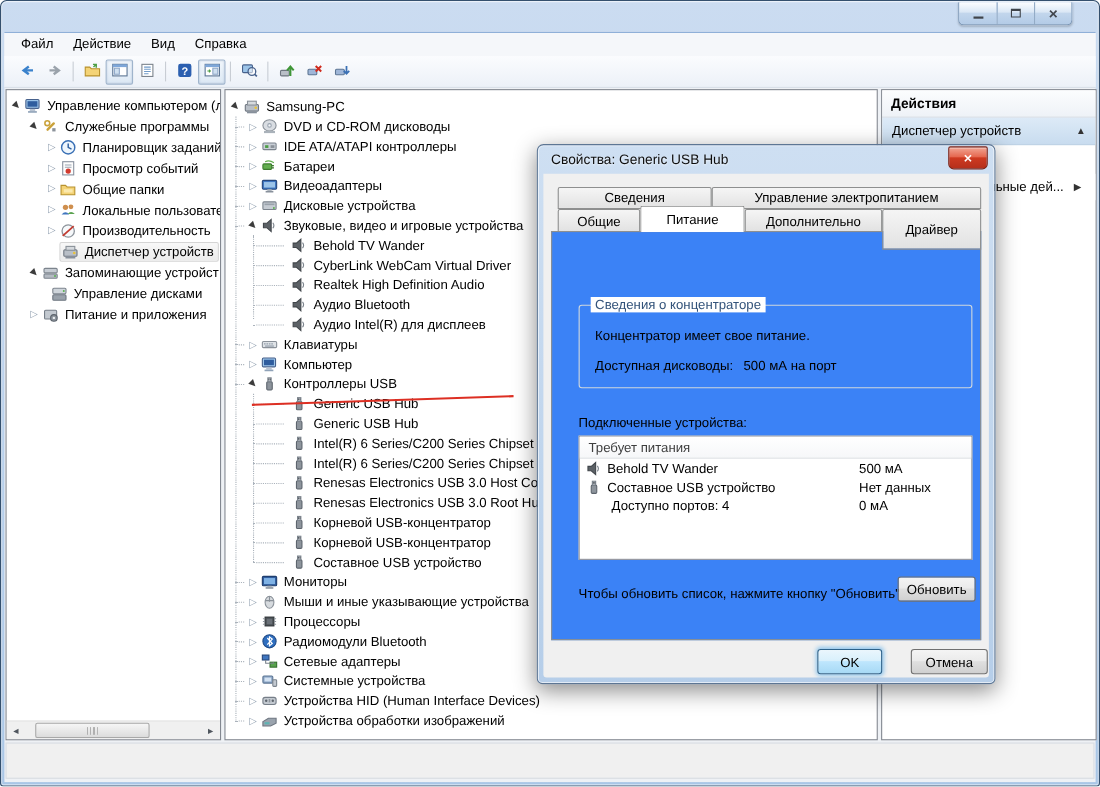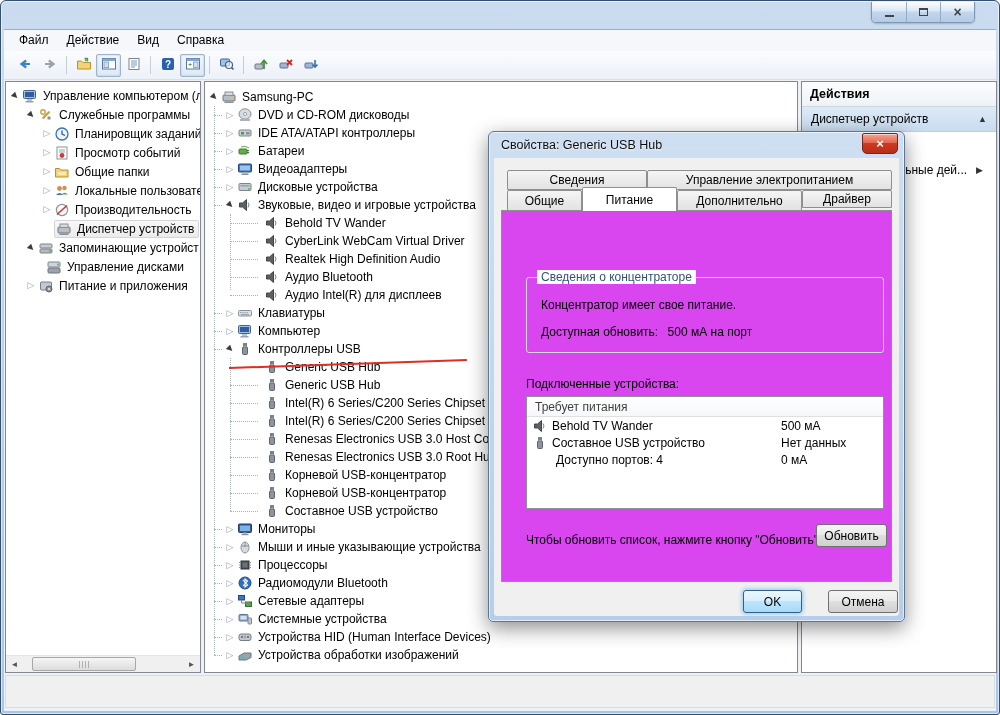--- a/index.html
+++ b/index.html
@@ -57,21 +57,21 @@
   .ap-group{height:25px;display:flex;align-items:center;justify-content:space-between;padding:0 9px;background:linear-gradient(#ddeaf7,#c8dcef);border-bottom:1px solid #b9cfe4;}
   .ap-arrow{font-size:9px;color:#333;}
   .ap-more{position:absolute;left:0;right:0;top:76px;height:24px;display:flex;align-items:center;justify-content:flex-end;gap:9px;padding-right:13px;background:#fff;}
   
   .dlg{position:absolute;left:487px;top:130px;width:417px;height:491px;background:linear-gradient(#cedff2,#b6cee9);border:1px solid #5d7694;border-radius:6px 6px 5px 5px;box-shadow:0 6px 20px rgba(0,0,0,.45),inset 0 0 0 1px rgba(255,255,255,.6);z-index:50;}
   .dlg-title{position:absolute;left:12px;top:6px;font-size:12.5px;color:#0d0d0d;text-shadow:0 1px 2px rgba(255,255,255,.8);}
   .dlg-close{position:absolute;left:373px;top:1px;width:36px;height:21px;display:flex;align-items:center;justify-content:center;background:linear-gradient(#f1a694,#e5674f 45%,#ce3a21 50%,#b52f1b);border:1px solid #7d2418;border-radius:2px 2px 5px 5px;color:#fff;font-weight:bold;font-size:13px;box-shadow:inset 0 1px 0 rgba(255,255,255,.5);}
   .dlg-client{position:absolute;left:5px;top:26px;right:5px;bottom:5px;background:#f0f0f0;border-radius:0 0 3px 3px;}
   .tab{position:absolute;height:20px;display:flex;align-items:center;justify-content:center;background:linear-gradient(#f5f5f5,#e2e2e2);border:1px solid #8e8f8f;border-radius:2px 2px 0 0;z-index:2;}
   .tab.active{background:#fff;border-bottom:none;z-index:4;}
-  .tab-page{position:absolute;left:7px;top:52px;width:391px;height:372px;background:#d946ef;border:1px solid #8e8f8f;z-index:1;}
+  .tab-page{position:absolute;left:7px;top:52px;width:391px;height:372px;background:#3b82f6;border:1px solid #8e8f8f;z-index:1;}
   .groupbox{position:absolute;left:24px;top:66px;width:358px;height:76px;border:1px solid #d0d8dd;border-radius:3px;}
   .gb-legend{position:absolute;left:10px;top:-8px;background:#fff;padding:0 4px;color:#33537a;}
   .gb-line1{position:absolute;left:14px;top:20px;}
   .gb-line2{position:absolute;left:14px;top:47px;}
   .connected-label{position:absolute;left:24px;top:166px;}
   .listview{position:absolute;left:24px;top:185px;width:358px;height:113px;border:1px solid #8e9099;background:#fff;}
   .lv-header{display:flex;height:20px;background:linear-gradient(#ffffff,#f6f7f9);border-bottom:1px solid #dde0e4;color:#3f3f3f;}
   .lv-h1{width:246px;padding:3px 0 0 7px;border-right:1px solid #e5e6e8;}
   .lv-h2{flex:1;padding:3px 0 0 8px;}
   .lv-row{display:flex;align-items:center;height:17px;}
@@ -754,28 +754,28 @@
       <div class="dlg-close">
           <span>×</span>
         </div>
       <div class="dlg-client">
         <div id="tabs">
             <div class="tab" style="left: 13px; width: 140px; top: 12px;">Сведения</div>
             <div class="tab" style="left: 153px; width: 245px; top: 12px;">Управление электропитанием</div>
             <div class="tab" style="left: 13px; width: 75px; top: 32px; height: 21px;">Общие</div>
             <div class="tab active" style="left: 88px; width: 95px; top: 29px; height: 24px;">Питание</div>
             <div class="tab" style="left: 183px; width: 125px; top: 32px; height: 21px;">Дополнительно</div>
-            <div class="tab" style="left: 308px; width: 90px; top: 32px; height: 18px;">Драйвер</div>
+            <div class="tab" style="left: 308px; width: 90px; top: 32px; height: 37px;">Драйвер</div>
           </div>
         <div class="tab-page">
           <div class="groupbox">
             <span class="gb-legend">Сведения о концентраторе</span>
             <div class="gb-line1">Концентратор имеет свое питание.</div>
             <div class="gb-line2">
-              <span>Доступная обновить:</span>
+              <span>Доступная дисководы:</span>
               <span style="margin-left:6px;">500 мА на порт</span>
             </div>
           </div>
           <div class="connected-label">Подключенные устройства:</div>
           <div class="listview">
             <div class="lv-header">
               <div class="lv-h2">Требует питания</div>
             </div>
             <div id="lv-body">
                 <div class="lv-row">

